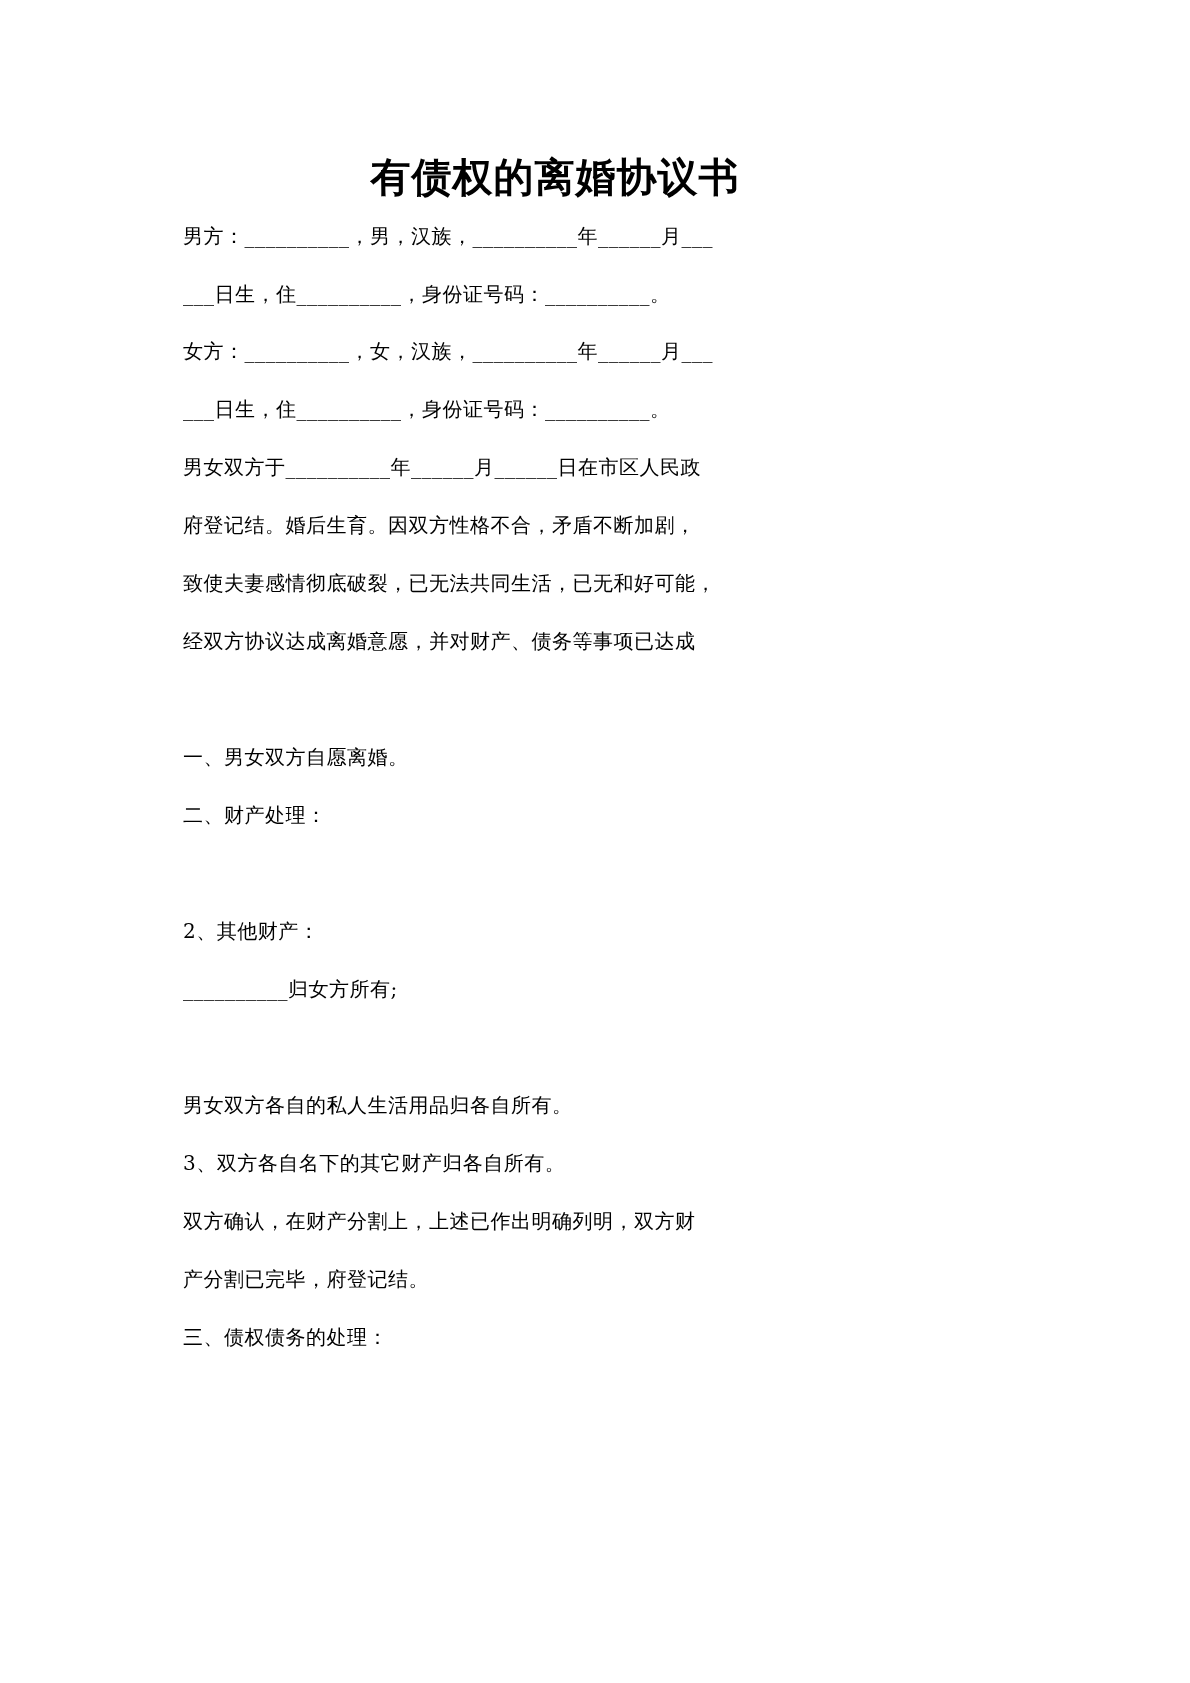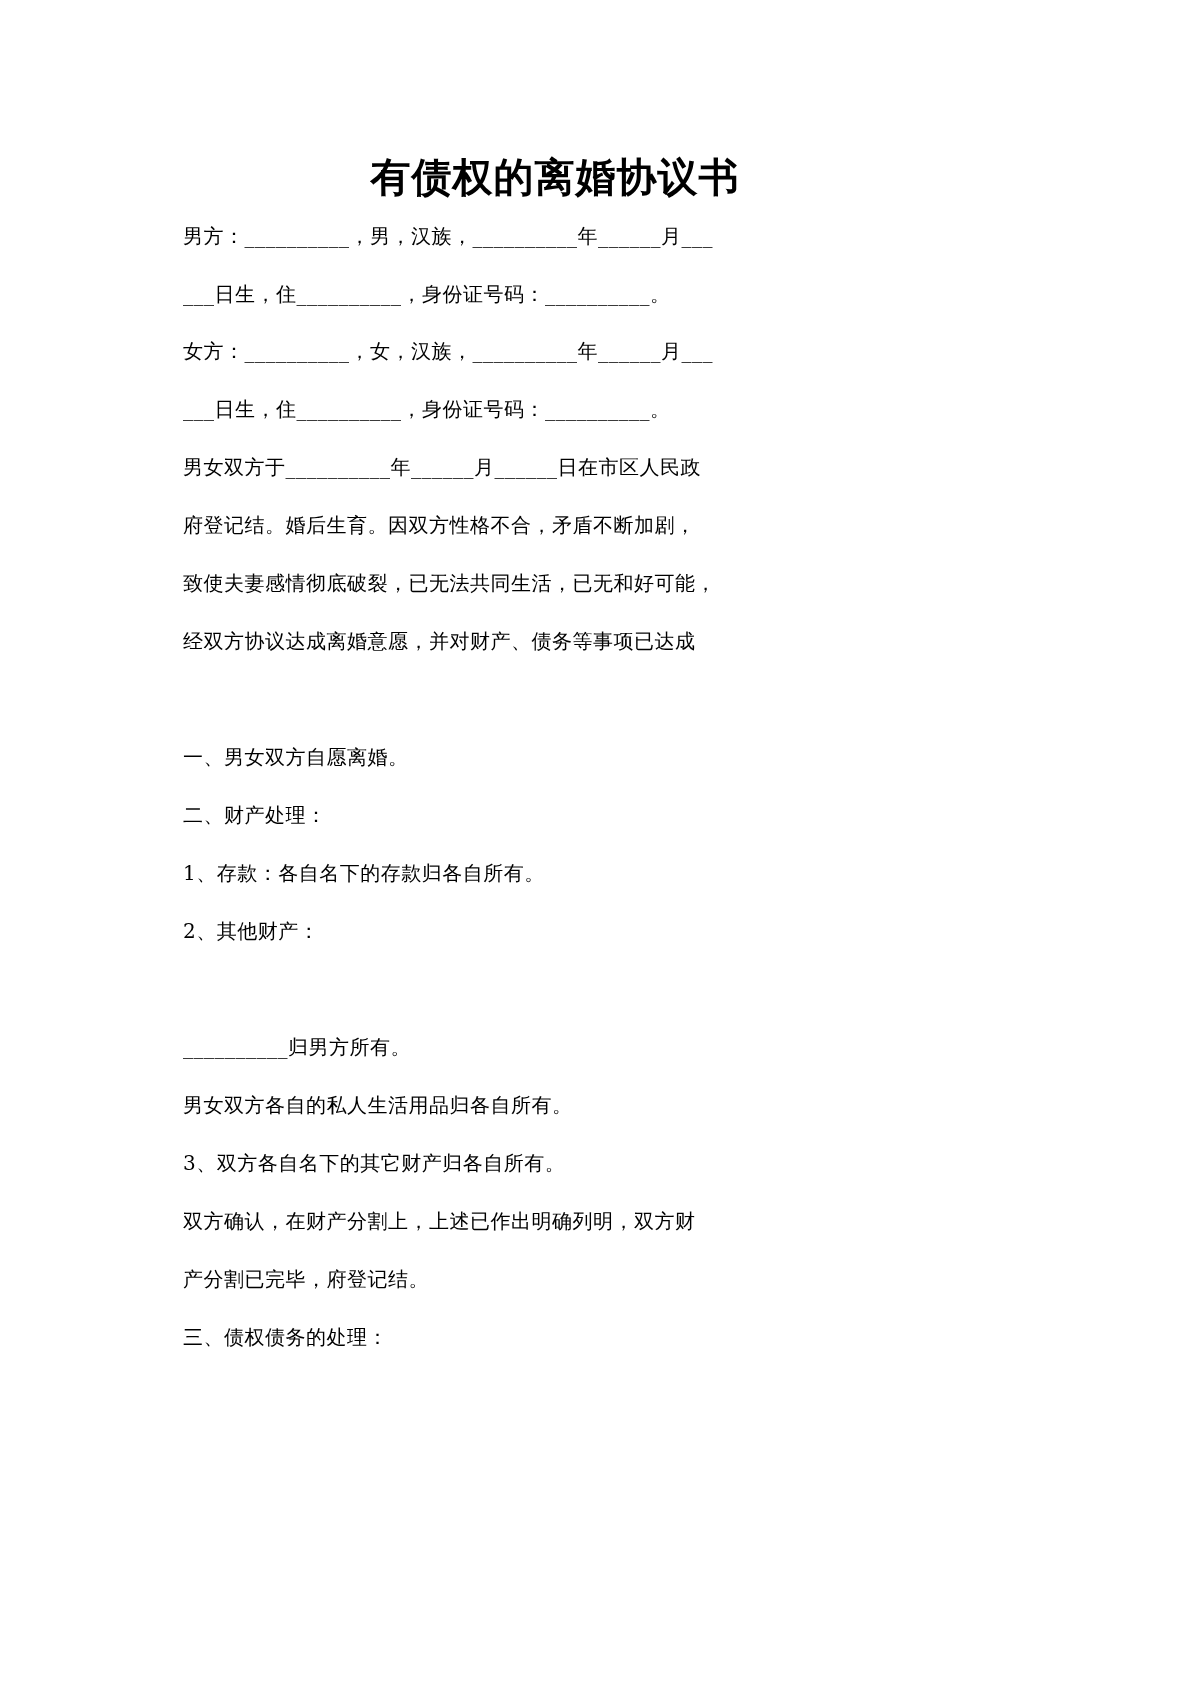--- a/index.html
+++ b/index.html
@@ -31,21 +31,20 @@
   <div class="line" style="top:218px">男方：__________，男，汉族，__________年______月___</div>
   <div class="line" style="top:276px">___日生，住__________，身份证号码：__________。</div>
   <div class="line" style="top:333px">女方：__________，女，汉族，__________年______月___</div>
   <div class="line" style="top:391px">___日生，住__________，身份证号码：__________。</div>
   <div class="line" style="top:507px">府登记结。婚后生育。因双方性格不合，矛盾不断加剧，</div>
   <div class="line" style="top:449px">男女双方于__________年______月______日在市区人民政</div>
   <div class="line" style="top:623px">经双方协议达成离婚意愿，并对财产、债务等事项已达成</div>
   <div class="line" style="top:565px">致使夫妻感情彻底破裂，已无法共同生活，已无和好可能，</div>
   <div class="line" style="top:739px">一、男女双方自愿离婚。</div>
   <div class="line" style="top:797px">二、财产处理：</div>
-  <div class="line" style="top:855px">1、存款：各自名下的存款归各自所有。</div>
   <div class="line" style="top:913px">2、其他财产：</div>
-  <div class="line" style="top:1029px">__________归男方所有。</div>
+  <div class="line" style="top:971px">__________归女方所有;</div>
   <div class="line" style="top:1087px">男女双方各自的私人生活用品归各自所有。</div>
   <div class="line" style="top:1145px">3、双方各自名下的其它财产归各自所有。</div>
   <div class="line" style="top:1203px">双方确认，在财产分割上，上述已作出明确列明，双方财</div>
   <div class="line" style="top:1261px">产分割已完毕，府登记结。</div>
   <div class="line" style="top:1319px">三、债权债务的处理：</div>
 </div>
 
 </body></html>

